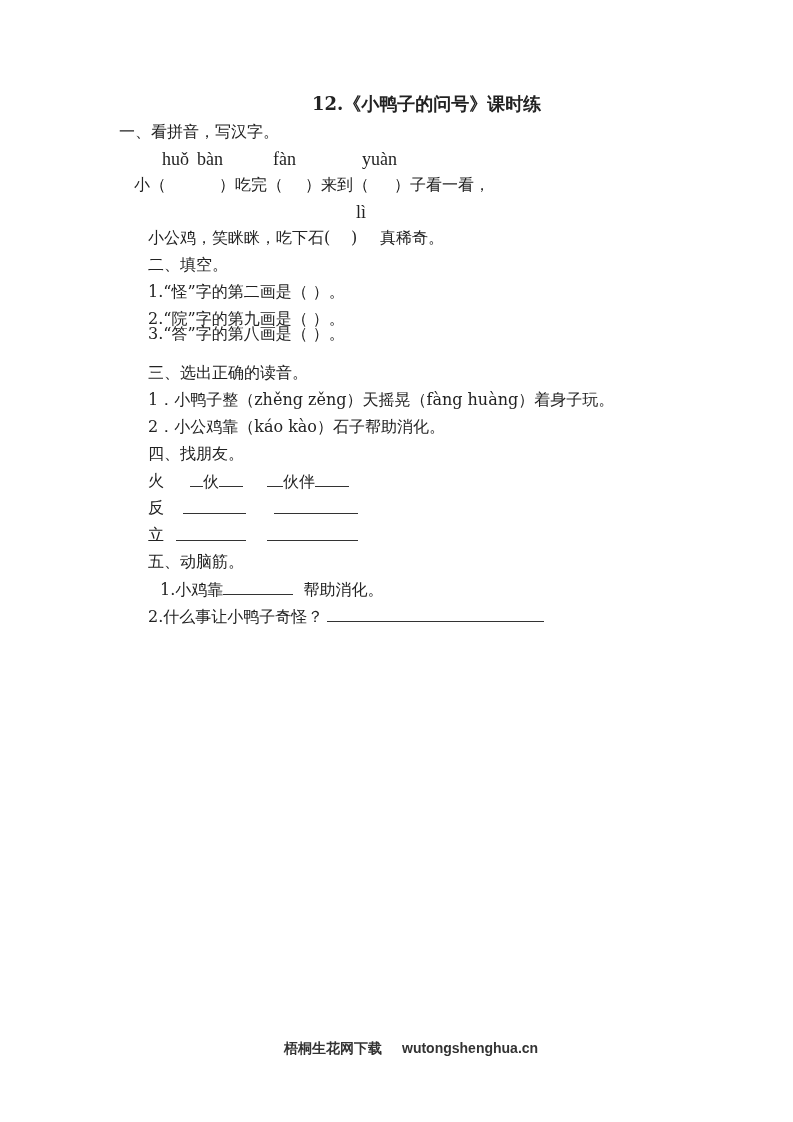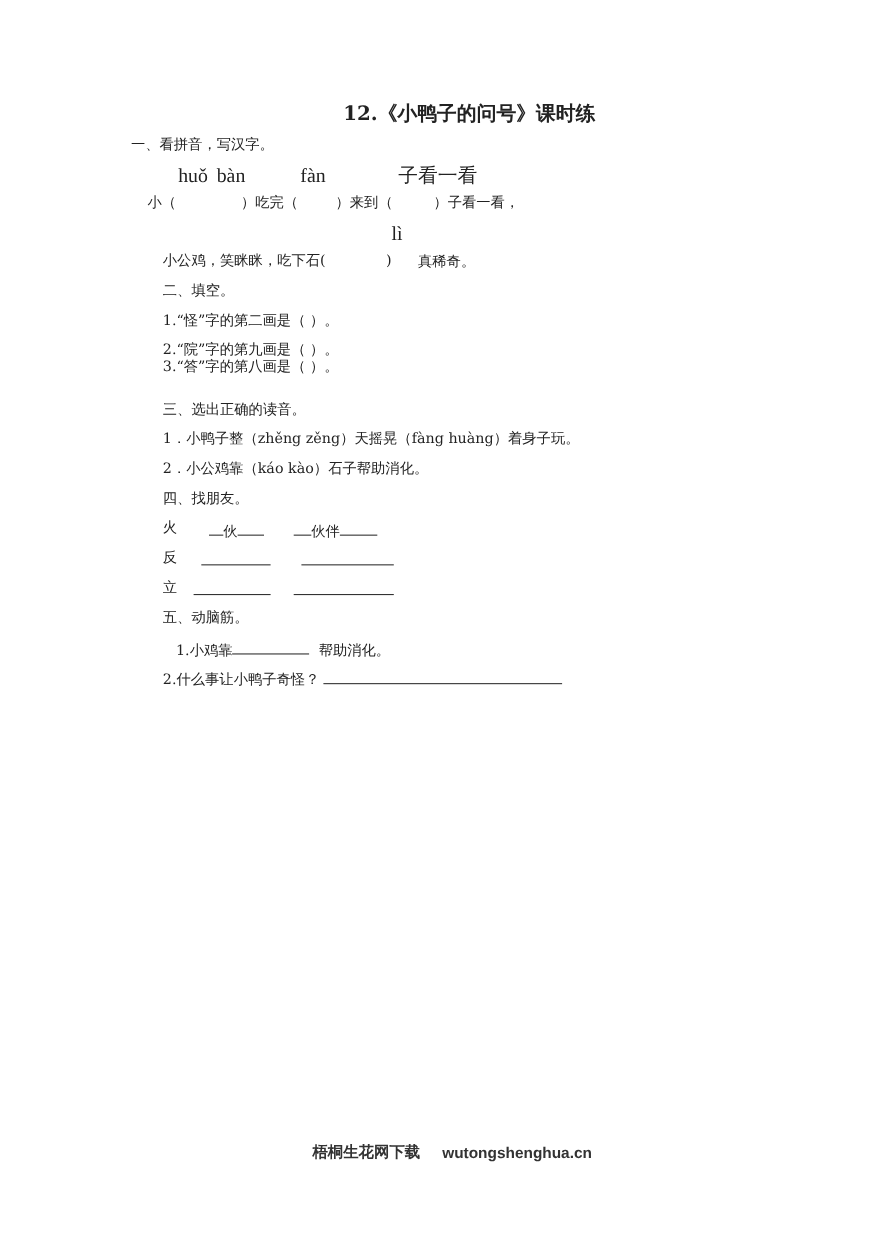--- a/index.html
+++ b/index.html
@@ -1,48 +1,48 @@
 <!DOCTYPE html>
 <html><head>
 <meta charset="utf-8">
 <style>
   html, body { margin: 0; padding: 0; background: #ffffff; }
   body { width: 793px; height: 1122px; position: relative; overflow: hidden;
          font-family: "DejaVu Serif", "Liberation Serif", serif; color: #222; }
-  .abs { position: absolute; white-space: pre; font-size: 13px; line-height: 16px; }
+  .abs { position: absolute; white-space: pre; font-size: 16px; line-height: 16px; }
   .title { font-weight: bold; font-size: 18px; }
   .py { font-family: "Liberation Serif", "DejaVu Serif", serif; font-size: 18px; }
   .blank { display: inline-block; border-bottom: 1px solid #333; height: 13px; vertical-align: baseline; }
   .footer { font-size: 14px; color: #333; font-weight: bold; }
   .footer-url { font-family: "Liberation Sans", "DejaVu Sans", sans-serif; }
 </style>
 </head>
 <body>
 
 <div>
 
   <div class="abs title" style="left:312px; top:96px;">12.《小鸭子的问号》课时练</div>
 
   <div class="abs" style="left:119px; top:124px;">一、看拼音，写汉字。</div>
 
   <div class="abs py" style="left:162px; top:151px;">huǒ</div>
   <div class="abs py" style="left:197px; top:151px;">bàn</div>
   <div class="abs py" style="left:273px; top:151px;">fàn</div>
-  <div class="abs py" style="left:362px; top:151px;">子看一看</div>
+  <div class="abs py" style="left:362px; top:151px;">yuàn</div>
 
   <div class="abs" style="left:134px; top:177px;">小（</div>
   <div class="abs" style="left:219px; top:177px;">）吃完（</div>
   <div class="abs" style="left:305px; top:177px;">）来到（</div>
   <div class="abs" style="left:394px; top:177px;">）子看一看，</div>
 
   <div class="abs py" style="left:324px; top:204px;margin-left:32px;">lì</div>
 
   <div class="abs" style="left:148px; top:230px;">小公鸡，笑眯眯，吃下石(</div>
   <div class="abs" style="left:351px; top:230px;">)</div>
-  <div class="abs" style="left:380px; top:230px;font-family:Liberation Serif, serif;">真稀奇。</div>
+  <div class="abs" style="left:380px; top:230px;">真稀奇。</div>
 
   <div class="abs" style="left:148px; top:257px;">二、填空。</div>
   <div class="abs" style="left:148px; top:284px;">1.“怪”字的第二画是（ ）。</div>
   <div class="abs" style="left:148px; top:311px;">2.“院”字的第九画是（ ）。</div>
   <div class="abs" style="left:148px; top:326px;text-align:center;">3.“答”字的第八画是（ ）。</div>
 
   <div class="abs" style="left:148px; top:365px;">三、选出正确的读音。</div>
   <div class="abs" style="left:148px; top:392px;">1．小鸭子整（zhěng zěng）天摇晃（fàng huàng）着身子玩。</div>
   <div class="abs" style="left:148px; top:419px;">2．小公鸡靠（káo kào）石子帮助消化。</div>
 

